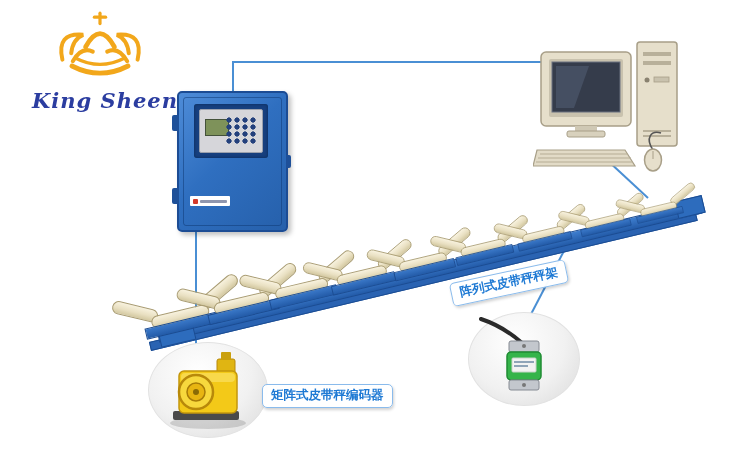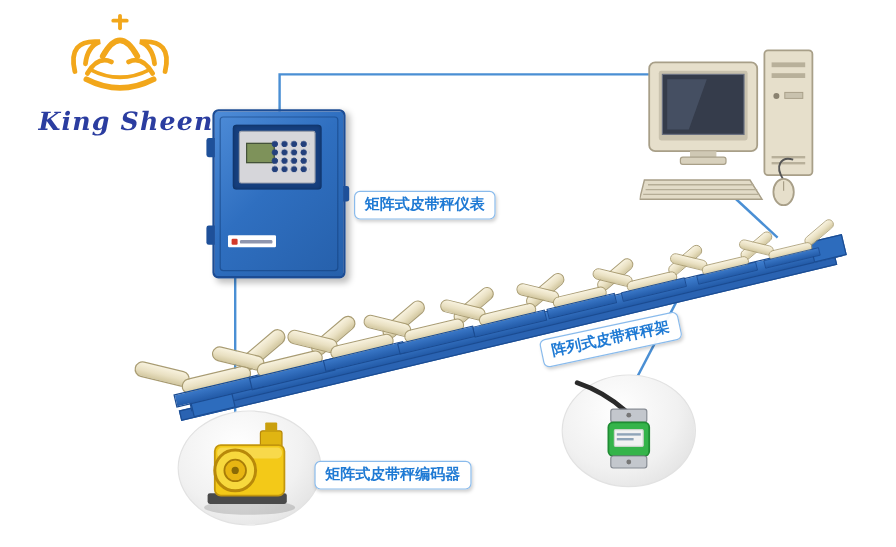--- a/index.html
+++ b/index.html
@@ -259,17 +259,16 @@
       <circle cx="55" cy="33" r="2" fill="#777"></circle>
       <rect x="38" y="39" width="34" height="28" rx="4" fill="#35b44a" stroke="#1f8c33" stroke-width="1.5"></rect>
       <rect x="43" y="45" width="24" height="14" rx="1" fill="#f2f2f2" stroke="#c9d4c9"></rect>
       <rect x="45" y="48" width="20" height="2" fill="#8fa4b8"></rect>
       <rect x="45" y="52" width="14" height="2" fill="#8fa4b8"></rect>
       <rect x="40" y="67" width="30" height="10" rx="2" fill="#c3c7cd" stroke="#868b93"></rect>
       <circle cx="55" cy="72" r="2" fill="#777"></circle>
     </svg>
   </div>
 
-  <div class="tag t-instrument">矩阵式皮带秤仪表</div>
   <div class="tag t-frame">阵列式皮带秤秤架</div>
   <div class="tag t-encoder">矩阵式皮带秤编码器</div>
 
 </div>
 
 </body></html>

